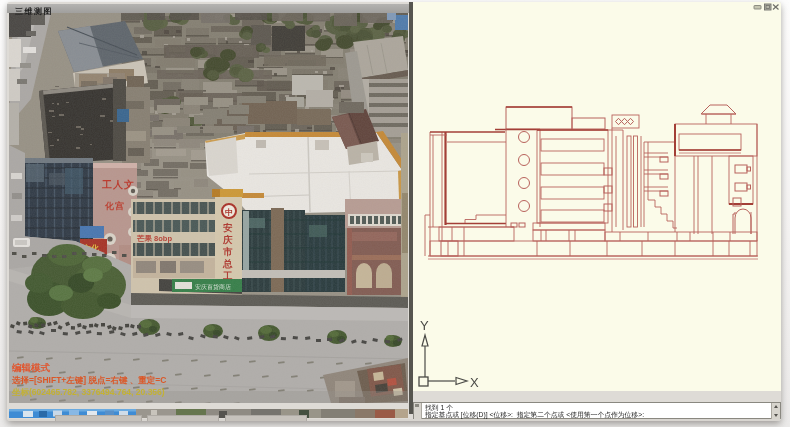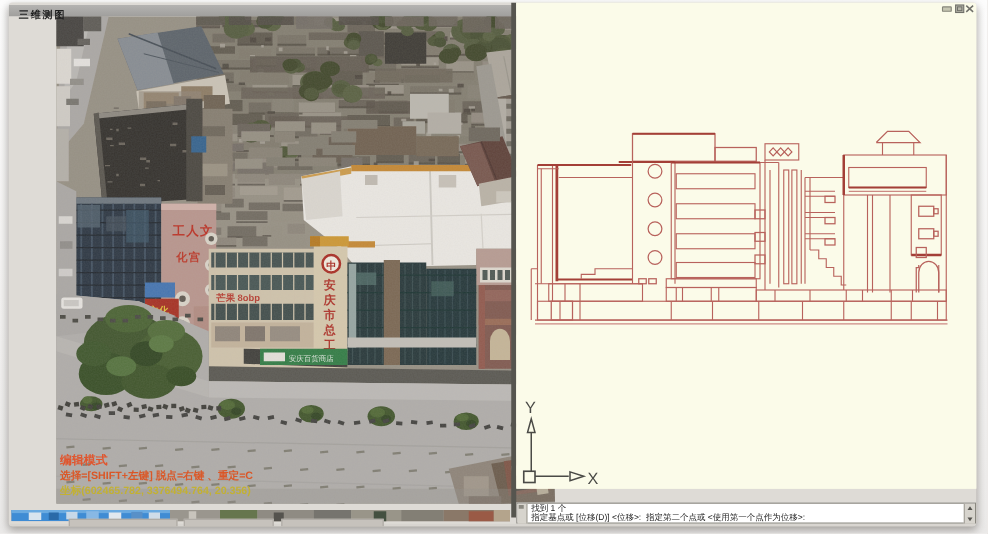--- a/index.html
+++ b/index.html
@@ -1,20 +1,20 @@
 <!DOCTYPE html>
 <html><head><meta charset="utf-8">
 <style>
 html,body{margin:0;padding:0;}
 body{width:790px;height:427px;font-family:"Liberation Sans",sans-serif;background:#fbfafa;overflow:hidden;}
 #page{position:relative;width:790px;height:427px;background:linear-gradient(180deg,#fdfdfd 0%,#f4f3f2 55%,#ebeae9 100%);}
 #card{position:absolute;left:7px;top:2px;width:774px;height:419px;background:#dedbd6;border-radius:3px;box-shadow:0 3px 7px rgba(110,105,100,.6);overflow:hidden;}
 #titlebar{position:absolute;left:0;top:2px;width:403px;height:9px;background:linear-gradient(180deg,#b4b3b1,#a09f9d);}
 #titlebar span{position:absolute;left:8px;top:1.5px;font-size:8px;font-weight:bold;color:#1d1d1d;letter-spacing:1.5px;}
-#photo{position:absolute;left:2px;top:11px;width:399px;height:390px;margin-left:36px;}
+#photo{position:absolute;left:2px;top:11px;width:399px;height:390px;}
 #thumbs{position:absolute;left:2px;top:402px;width:399px;height:9px;}
 #divider{position:absolute;left:402px;top:0;width:4px;height:412px;background:#56554f;}
 #cad{position:absolute;left:406px;top:0px;width:375px;height:389px;background:#fbfbe9;}
 #tabbar{position:absolute;left:406px;top:389px;width:375px;height:12px;}
 #cmd{position:absolute;left:406px;top:400px;width:368px;height:17px;background:#fff;border:1px solid #8a8880;box-sizing:border-box;}
 #cmd .txt{position:absolute;left:11px;top:1px;font-family:"Liberation Sans",sans-serif;font-size:6.8px;line-height:7.2px;color:#1a1a1a;white-space:pre;}
 #cmdgutter{position:absolute;left:0;top:0;width:7px;height:16px;background:#d7d4cd;border-right:1px solid #aaa79f;}
 #cmdgutter:before{content:"";position:absolute;left:1px;top:1px;width:4px;height:3px;background:#8a8880;}
 #cmdscroll{position:absolute;right:0;top:0;width:8px;height:16px;background:#d7d4cd;border-left:1px solid #aaa79f;}
 #cmdscroll:before{content:"";position:absolute;left:1.5px;top:2px;width:0;height:0;border-left:2.5px solid transparent;border-right:2.5px solid transparent;border-bottom:3px solid #55534e;}

